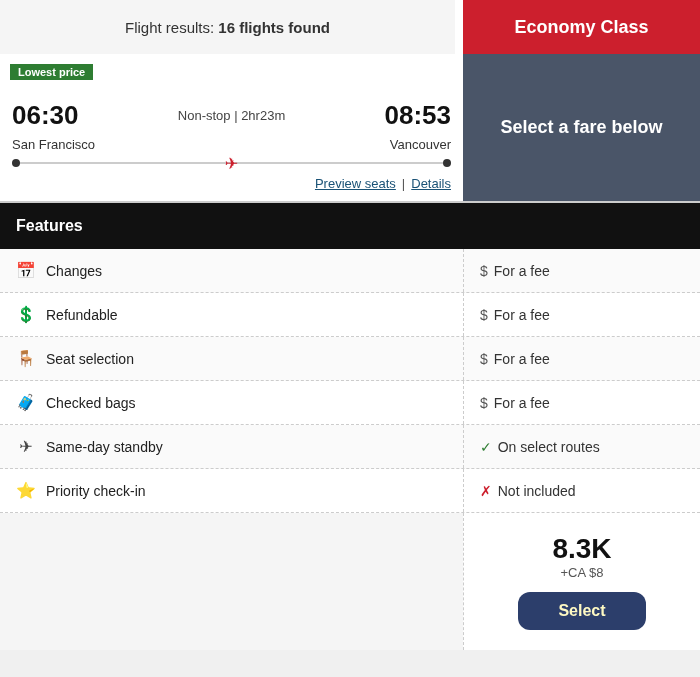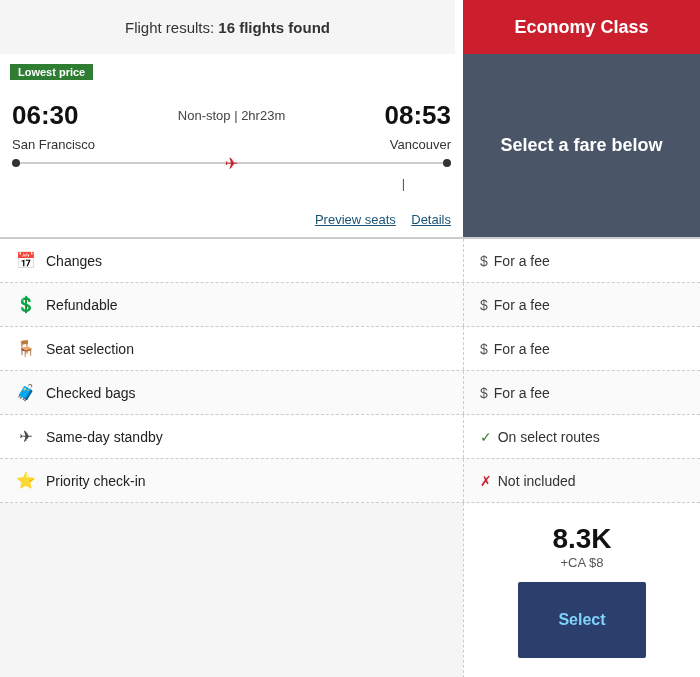--- a/index.html
+++ b/index.html
@@ -124,21 +124,20 @@
       display: flex;
       justify-content: flex-end;
       padding: 4px 12px 10px 12px;
       font-size: 13px;
       gap: 6px;
     }
     .flight-links a {
       color: #1a5276;
       text-decoration: underline;
       cursor: pointer;
-      margin-top: 36px;
     }
     .flight-links span { color: #555; }
 
     
     .features-section { display: flex; border-top: 2px solid #ccc; }
 
     .features-left {
       flex: 1;
     }
 
@@ -213,27 +212,27 @@
       font-weight: bold;
       color: #111;
     }
     .price-extra {
       font-size: 13px;
       color: #555;
       margin-bottom: 12px;
     }
     .select-btn {
       background: #2c3e6b;
-      color: #7dd3fc;
+      color: #fef9c3;
       border: none;
-      padding: 29px 40px;
+      padding: 10px 40px;
       font-size: 16px;
       font-weight: bold;
       cursor: pointer;
-      border-radius: 2px;
+      border-radius: 12px;
     }
   </style>
 </head>
 <body>
 
 <div class="container">
 
   <div class="header">
     <div class="header-left">
       <span>Flight results:</span>&nbsp;<strong>16 flights found</strong>
@@ -278,20 +277,23 @@
     </div>
 
     <div class="flight-right">
       <span>Select a fare below</span>
     </div>
   </div>
 
   <div class="features-section">
 
     <div class="features-left">
+      <div class="features-header">
+        <span>Features</span>
+      </div>
 
       <div class="feature-row">
         <div class="feature-label">
           <span class="feature-icon">📅</span>
           <span>Changes</span>
         </div>
         <div class="feature-value">
           <span class="value-icon dollar">$</span>
           <span>For a fee</span>
         </div>

